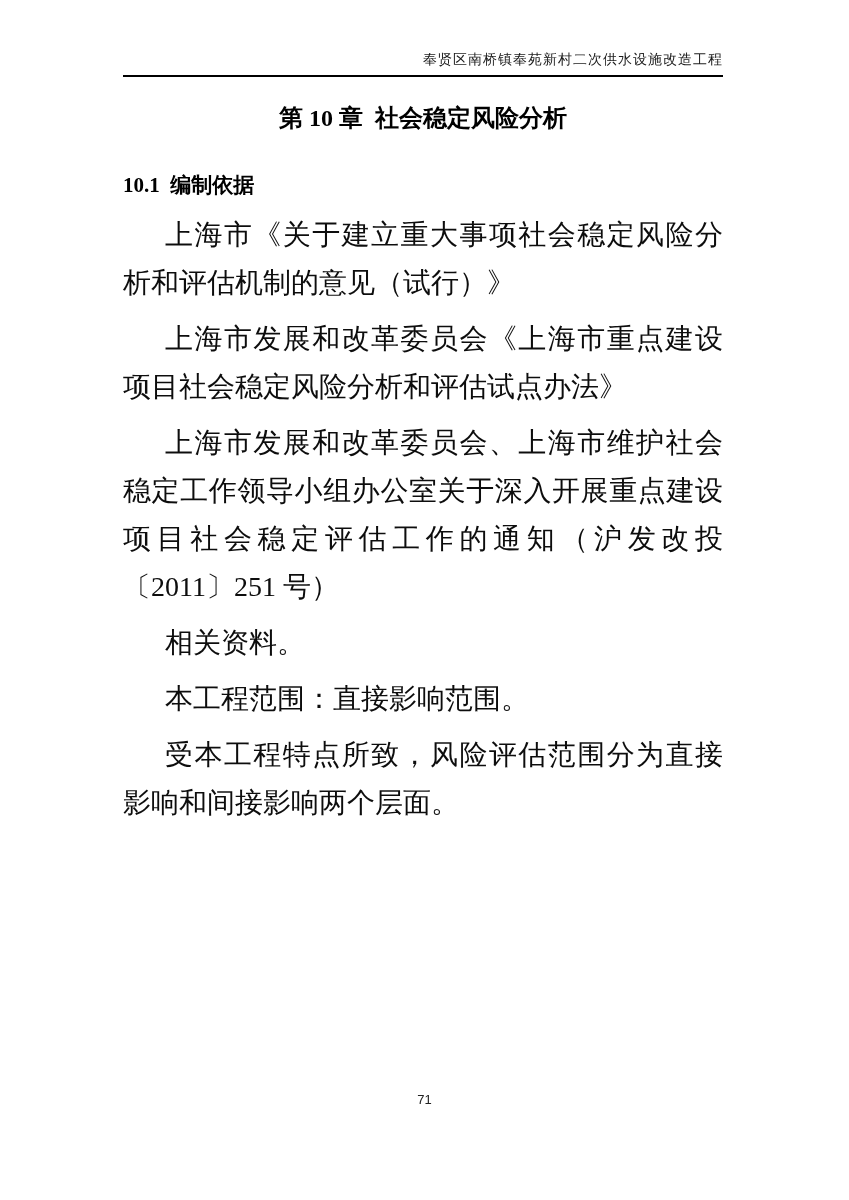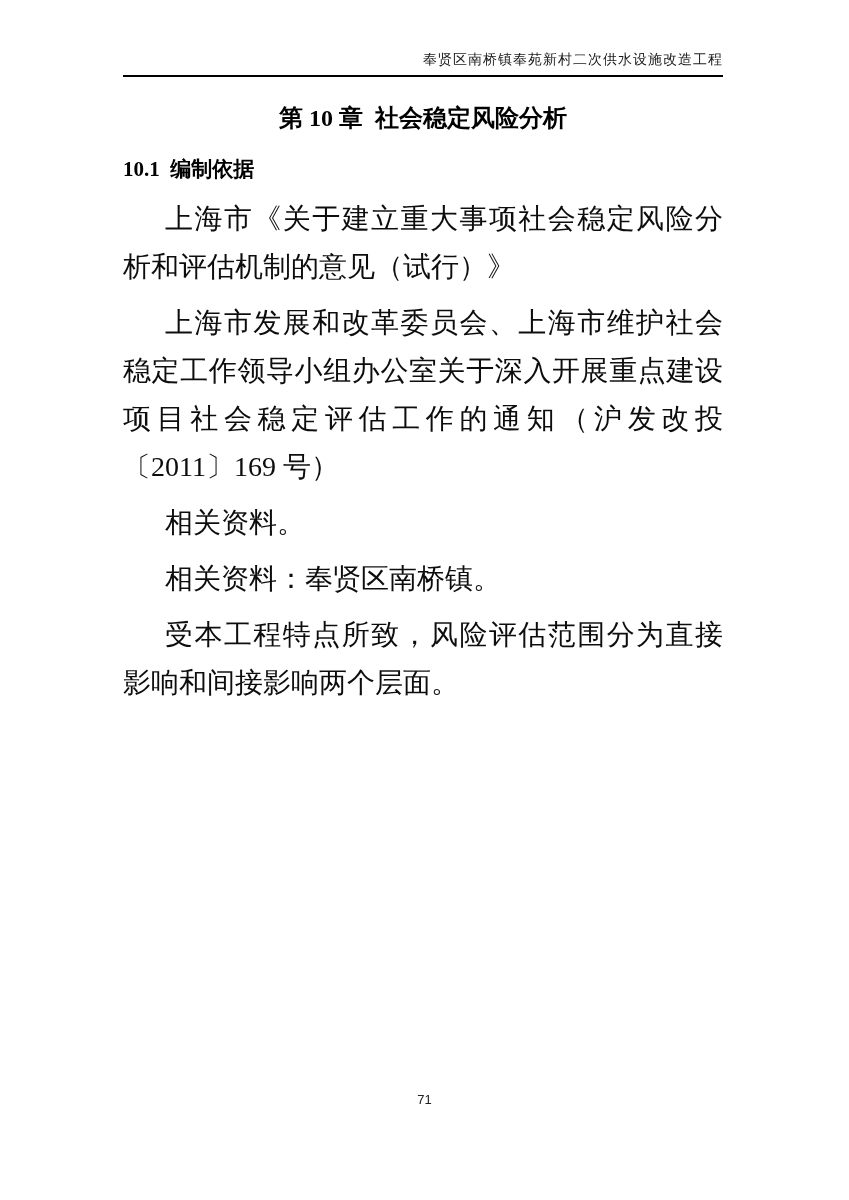--- a/index.html
+++ b/index.html
@@ -44,21 +44,21 @@
   }
   .section-heading {
     margin: 26px 0 10px 0;
     font-size: 21px;
     font-weight: bold;
     line-height: 32px;
     white-space: pre-wrap;
     color: #000000;
   }
   .section-heading.first {
-    margin-top: 18px;
+    margin-top: 34px;
   }
   .body-para {
     margin: 8px 0;
     font-size: 28px;
     line-height: 48px;
     text-align: justify;
     text-indent: 42px;
     white-space: pre-wrap;
     color: #0d0d0d;
   }
@@ -81,25 +81,26 @@
 
     <div class="doc-header">
       <span>奉贤区南桥镇奉苑新村二次供水设施改造工程</span>
     </div>
 
     <h1 class="chapter-title">第 10 章  社会稳定风险分析</h1>
 
     <h2 class="section-heading first">10.1  编制依据</h2>
 
     <p class="body-para">上海市《关于建立重大事项社会稳定风险分析和评估机制的意见（试行）》</p>
-    <p class="body-para">上海市发展和改革委员会、上海市维护社会稳定工作领导小组办公室关于深入开展重点建设项目社会稳定评估工作的通知（沪发改投〔2011〕169 号）</p>
+    <p class="body-para">上海市发展和改革委员会《上海市重点建设项目社会稳定风险分析和评估试点办法》</p>
+    <p class="body-para">上海市发展和改革委员会、上海市维护社会稳定工作领导小组办公室关于深入开展重点建设项目社会稳定评估工作的通知（沪发改投〔2011〕251 号）</p>
     <p class="body-para">相关资料。</p>
 
 
-    <p class="body-para">相关资料：奉贤区南桥镇。</p>
+    <p class="body-para">本工程范围：直接影响范围。</p>
     <p class="body-para">受本工程特点所致，风险评估范围分为直接影响和间接影响两个层面。</p>
 
   </div>
 
   <div class="doc-footer">
     <span>71</span>
   </div>
 </div>
 
 </body></html>

